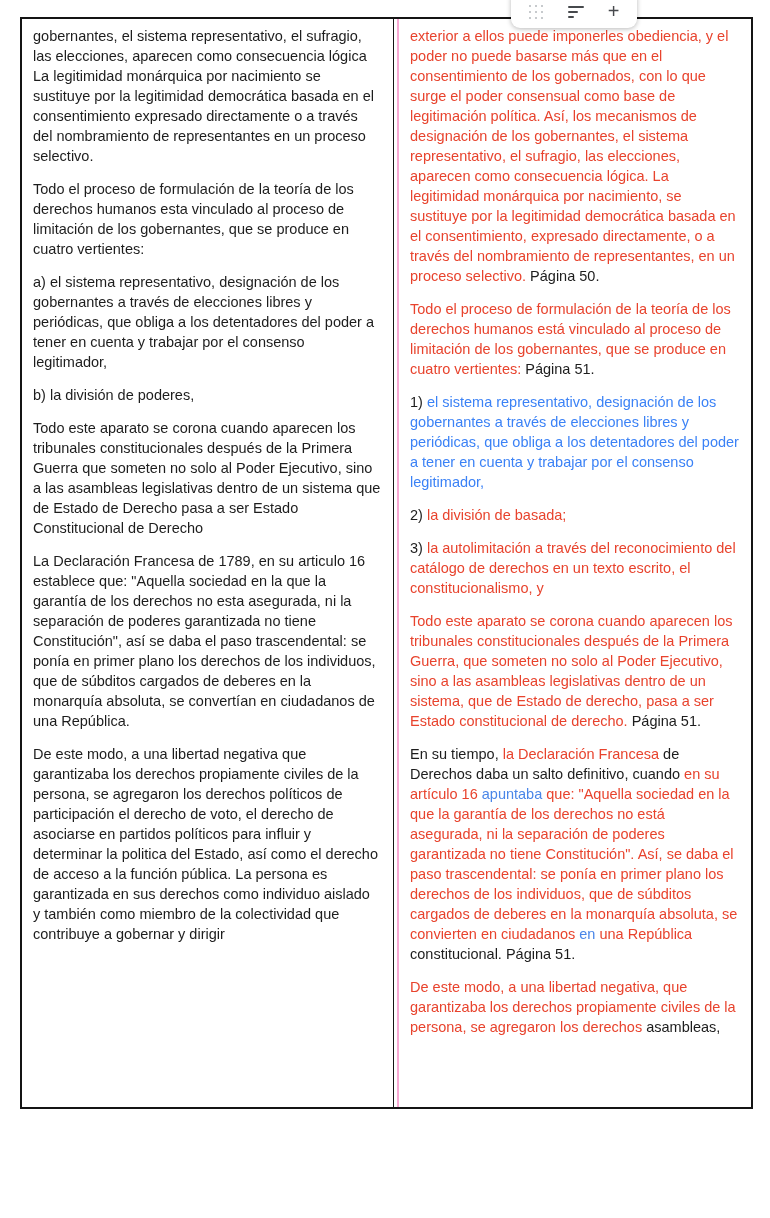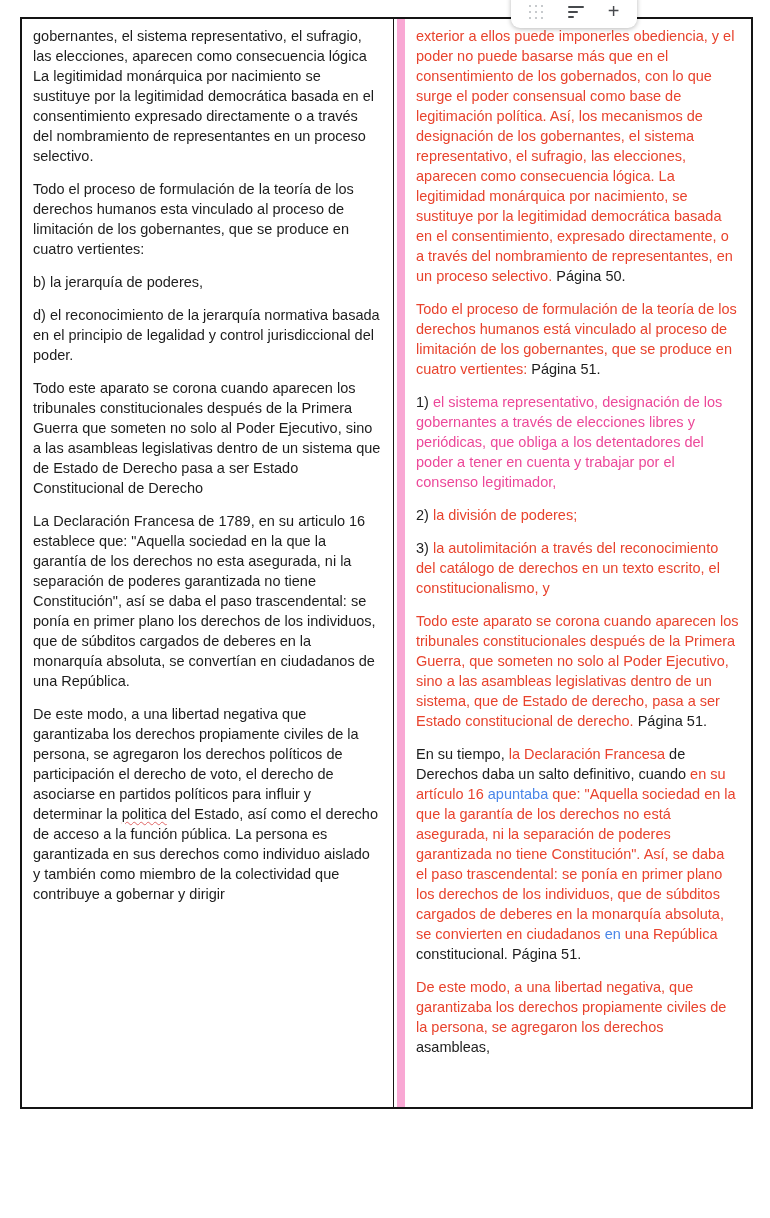--- a/index.html
+++ b/index.html
@@ -24,30 +24,29 @@
   .col {
     padding: 7px 12px 6px 11px;
     font-size: 14.5px;
     line-height: 20px;
     color: #1d1d1d;
     overflow: hidden;
   }
   .col p { margin: 0 0 13px 0; }
   .col p:last-child { margin-bottom: 0; }
   .col-left  { width: 372px; border-right: 1px solid #141414; }
-  .col-right { flex: 1; border-left: 8px solid #f9a8d4; }
+  .col-right { flex: 1; border-left: 2px solid #f9a8d4; }
 
   .squiggle-blue {
     text-decoration-style: wavy;
     text-decoration-color: #6b9bf0;
     text-decoration-thickness: 1px;
     text-underline-offset: 2px;
   }
   .squiggle-red {
-    text-decoration: underline;
     text-decoration-style: wavy;
     text-decoration-color: #e06666;
     text-decoration-thickness: 1px;
     text-underline-offset: 2px;
   }
 
   .toolbar {
     position: absolute;
     left: 511px; top: -10px;
     width: 126px; height: 38px;
@@ -85,31 +84,31 @@
 </style>
 </head>
 <body>
 
 <div class="stage">
 
   <div class="doc-table">
     <div class="col col-left">
         <p><span>gobernantes, el sistema representativo, el sufragio, las elecciones, aparecen como consecuencia lógica La legitimidad monárquica por nacimiento se sustituye por la legitimidad democrática basada en el consentimiento expresado directamente o a través del nombramiento de representantes en un proceso selectivo.</span></p>
         <p><span>Todo el proceso de formulación de la teoría de los derechos humanos </span><span class="squiggle-blue">esta</span><span> vinculado al proceso de limitación de los gobernantes, que se produce en cuatro vertientes:</span></p>
-        <p><span>b) la jerarquía de poderes,</span></p>
-        <p><span>d) el reconocimiento de la jerarquía normativa basada en el principio de legalidad y control jurisdiccional del poder.</span></p>
+        <p><span>a) el sistema representativo, designación de los gobernantes a través de elecciones libres y periódicas, que obliga a los detentadores del poder a tener en cuenta y trabajar por el consenso legitimador,</span></p>
+        <p><span>b) la división de poderes,</span></p>
         <p><span>Todo este aparato se corona cuando aparecen los tribunales constitucionales después de la Primera Guerra que someten no solo al Poder Ejecutivo, sino a las asambleas legislativas dentro de un sistema que de Estado de Derecho pasa a ser Estado Constitucional de Derecho</span></p>
         <p><span>La Declaración Francesa de 1789, en su </span><span class="squiggle-blue">articulo</span><span> 16 establece que: "Aquella sociedad en la que la garantía de los derechos no </span><span class="squiggle-blue">esta</span><span> asegurada, ni la separación de poderes garantizada no tiene Constitución", así se daba el paso trascendental: se ponía en primer plano los derechos de los individuos, que de súbditos cargados de deberes en la monarquía absoluta, se convertían en ciudadanos de una República.</span></p>
         <p><span>De este modo, a una libertad negativa que </span><span class="squiggle-blue">garantizaba</span><span> los derechos propiamente civiles de la persona, se agregaron los derechos políticos de participación el derecho de voto, el derecho de asociarse en partidos políticos para influir y determinar la </span><span class="squiggle-red">politica</span><span> del Estado, así como el derecho de acceso a la función pública. La persona es garantizada en sus derechos como individuo aislado y también como miembro de la colectividad que contribuye a gobernar y dirigir</span></p>
       </div>
     <div class="col col-right">
         <p><span style="color: rgb(232, 67, 45);">exterior a ellos puede imponerles obediencia, y el poder no puede basarse más que en el consentimiento de los gobernados, con lo que surge el poder consensual como base de legitimación política. Así, los mecanismos de designación de los gobernantes, el sistema representativo, el sufragio, las elecciones, aparecen como consecuencia lógica. La legitimidad monárquica por nacimiento, se sustituye por la legitimidad democrática basada en el consentimiento, expresado directamente, o a través del nombramiento de representantes, en un proceso selectivo. </span><span>Página 50.</span></p>
         <p><span style="color: rgb(232, 67, 45);">Todo el proceso de formulación de la teoría de los derechos humanos está vinculado al proceso de limitación de los gobernantes, que se produce en cuatro vertientes: </span><span>Página 51.</span></p>
-        <p><span>1) </span><span style="color: #ec4899;">el sistema representativo, designación de los gobernantes a través de elecciones libres y periódicas, que obliga a los detentadores del poder a tener en cuenta y trabajar por el consenso legitimador,</span></p>
-        <p><span>2) </span><span style="color: rgb(232, 67, 45);">la división de poderes;</span></p>
+        <p><span>1) </span><span style="color: #3b82f6;">el sistema representativo, designación de los gobernantes a través de elecciones libres y periódicas, que obliga a los detentadores del poder a tener en cuenta y trabajar por el consenso legitimador,</span></p>
+        <p><span>2) </span><span style="color: rgb(232, 67, 45);">la división de basada;</span></p>
         <p><span>3) </span><span style="color: rgb(232, 67, 45);">la autolimitación a través del reconocimiento del catálogo de derechos en un texto escrito, el constitucionalismo, y</span></p>
         <p><span style="color: rgb(232, 67, 45);">Todo este aparato se corona cuando aparecen los tribunales constitucionales después de la Primera Guerra, que someten no solo al Poder Ejecutivo, sino a las asambleas legislativas dentro de un sistema, que de Estado de derecho, pasa a ser Estado constitucional de derecho. </span><span>Página 51.</span></p>
         <p><span>En su tiempo, </span><span style="color: rgb(232, 67, 45);">la Declaración Francesa</span><span> de Derechos daba un salto definitivo, cuando </span><span style="color: rgb(232, 67, 45);">en su artículo 16 </span><span style="color: rgb(74, 134, 232);">apuntaba</span><span style="color: rgb(232, 67, 45);"> que: "Aquella sociedad en la que la garantía de los derechos no está asegurada, ni la separación de poderes garantizada no tiene Constitución". Así, se daba el paso trascendental: se ponía en primer plano los derechos de los individuos, que de súbditos cargados de deberes en la monarquía absoluta, se convierten en ciudadanos </span><span style="color: rgb(74, 134, 232);">en</span><span style="color: rgb(232, 67, 45);"> una República</span><span> constitucional. Página 51.</span></p>
         <p><span style="color: rgb(232, 67, 45); margin-top: 21px;">De este modo, a una libertad negativa, que </span><span class="squiggle-blue" style="color: rgb(232, 67, 45);">garantizaba</span><span style="color: rgb(232, 67, 45);"> los derechos propiamente civiles de la persona, se agregaron los derechos </span><span>asambleas,</span></p>
       </div>
   </div>
 
   <div class="toolbar">
     <div class="tb-btn">
       <span class="dots">

